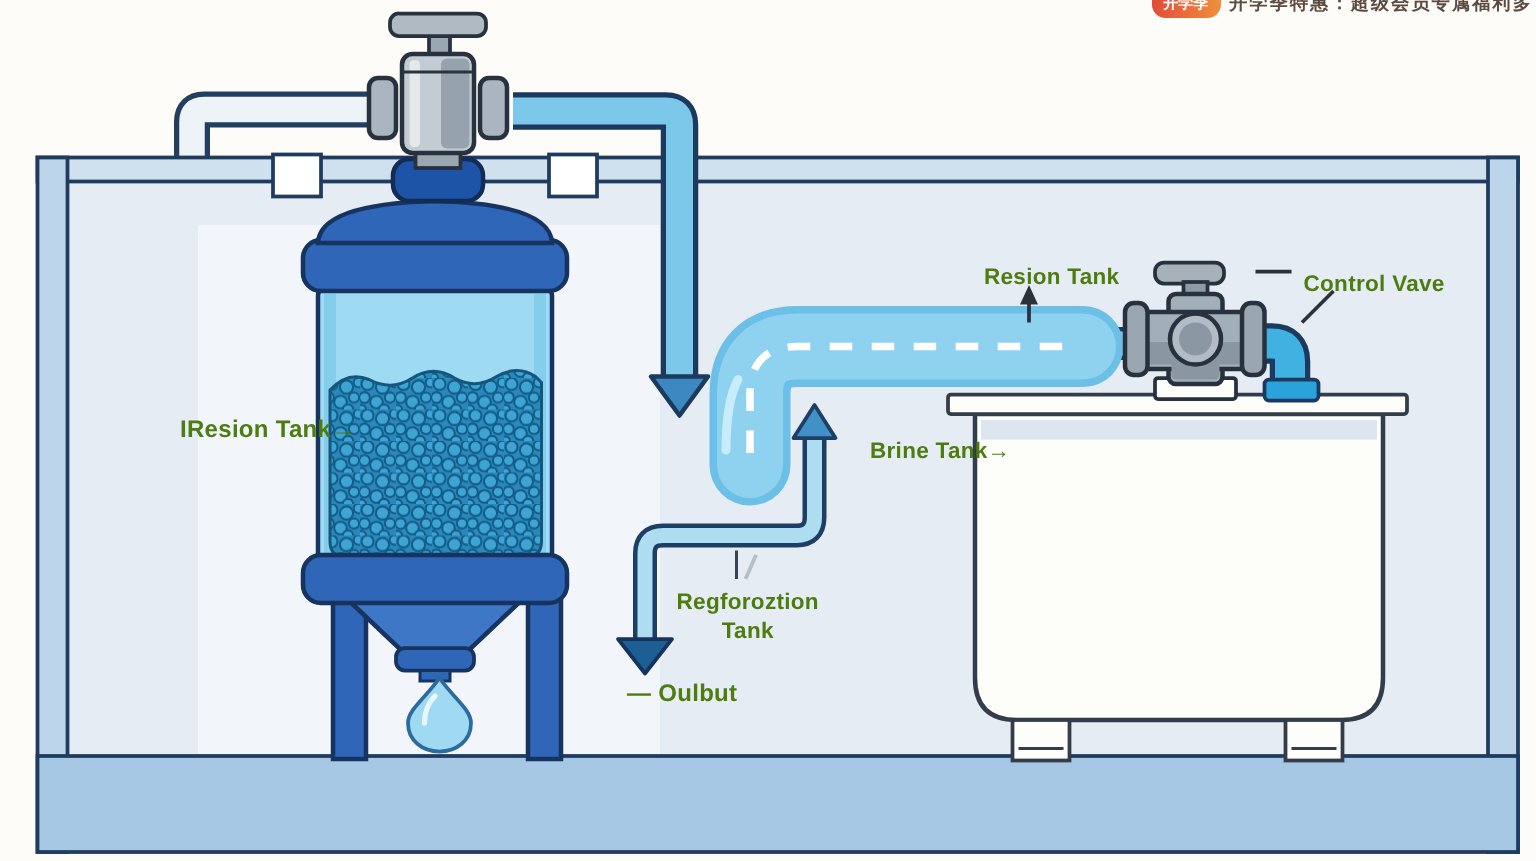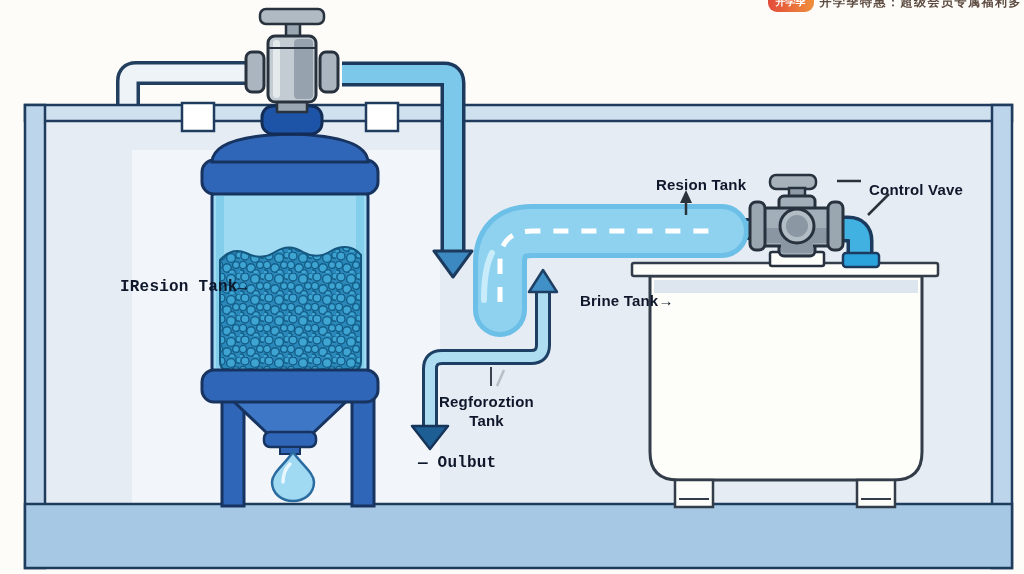--- a/index.html
+++ b/index.html
@@ -2,25 +2,25 @@
 <html><head>
 <meta charset="utf-8">
 <style>
   html,body{margin:0;padding:0;background:#ffffff;}
   .scene{
     position:relative;width:1024px;height:574px;overflow:hidden;
     background:#fdfcf9;font-family:"Liberation Sans",sans-serif;
   }
   .art{position:absolute;left:0;top:0;}
   .lbl{
-    position:absolute;font-weight:700;font-size:15px;color:#0f172a;
+    position:absolute;font-weight:700;font-size:15px;color:#4d7c0f;
     letter-spacing:.2px;white-space:nowrap;
     font-family:"Liberation Sans",sans-serif;
   }
-  .lbl.big{font-size:16px;font-family:Liberation Mono, monospace;}
+  .lbl.big{font-size:16px;}
   .lbl.center{text-align:center;line-height:19px;white-space:normal;}
   .watermark{
     position:absolute;top:0;right:0;height:13px;overflow:hidden;
     display:flex;align-items:center;gap:6px;padding-right:2px;
   }
   .wm-badge{
     transform:translateY(-5px);
     background:linear-gradient(90deg,#e24b3a,#f08f3c);
     color:#fff;font-size:10px;font-weight:700;
     padding:3px 8px;border-radius:9px;white-space:nowrap;
@@ -155,21 +155,21 @@
     <line x1="889" y1="194" x2="868" y2="215" stroke="#2a323c" stroke-width="2.5"></line>
     <line x1="491" y1="367" x2="491" y2="386" stroke="#3a4450" stroke-width="2"></line>
     <line x1="497" y1="386" x2="504" y2="370" stroke="#b6bec6" stroke-width="2.5"></line>
   </g>
 </svg>
 
 <div class="lbl big" style="left:120px;top:278px;">IResion Tank→</div>
 <div class="lbl" style="left:656px;top:176px;">Resion Tank</div>
 <div class="lbl" style="left:869px;top:171px;margin-top:10px;">Control Vave</div>
 <div class="lbl" style="left:580px;top:292px;">Brine Tank→</div>
-<div class="lbl center" style="left:424px;top:392px;width:125px;">
+<div class="lbl center" style="left:436px;top:392px;width:125px;">
   <span>Regforoztion</span><br>
   <span>Tank</span>
 </div>
 <div class="lbl big" style="left:418px;top:454px;text-align:center;">— Oulbut</div>
 
 <div class="watermark">
   <span class="wm-badge">开学季</span>
   <span class="wm-text">开学季特惠：超级会员专属福利多</span>
 </div>
 

